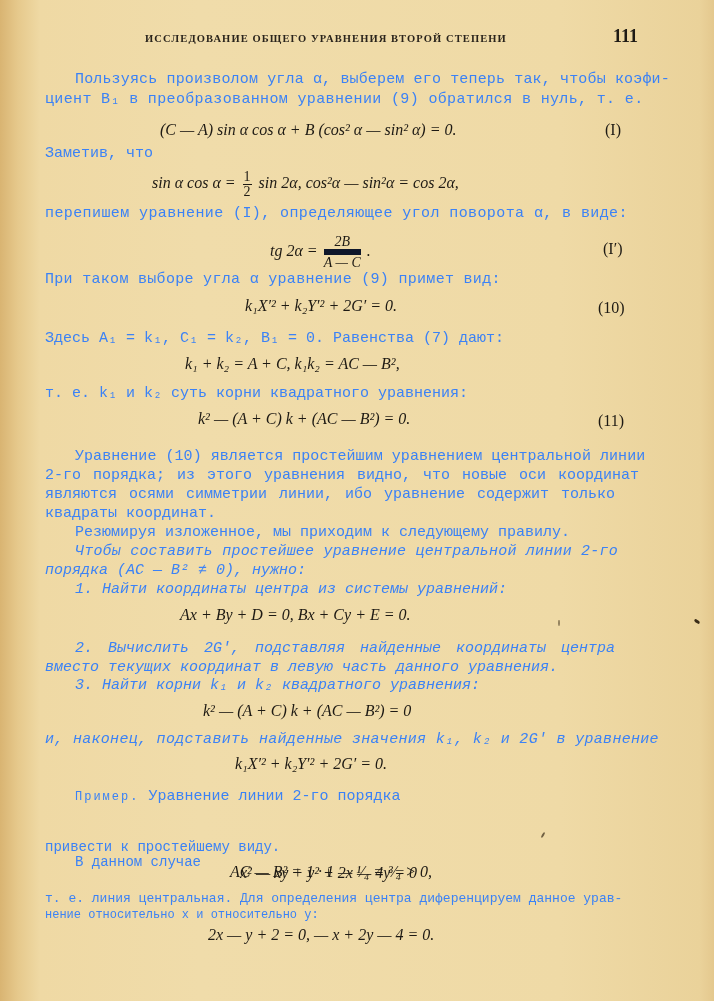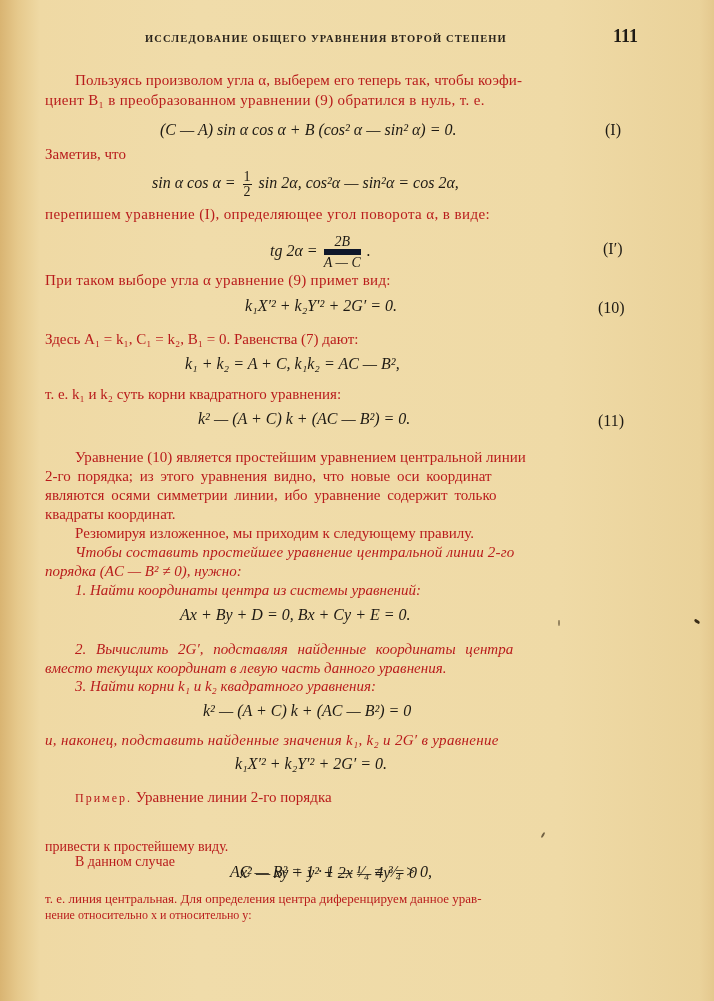--- a/index.html
+++ b/index.html
@@ -7,21 +7,21 @@
     width: 714px; height: 1001px; overflow: hidden;
     background: linear-gradient(90deg, #d9b472 0px, #e6c98c 18px, #efd9a4 40px, #f0dcaa 200px, #efdaa6 560px, #ead29a 700px, #e4c88e 714px);
     font-family: "Liberation Serif", serif;
     color: #1e1a14;
     position: relative;
   }
   .page { position: absolute; left: 0; top: 0; width: 714px; height: 1001px; }
   .line { position: absolute; white-space: nowrap; font-size: 15px; line-height: 18px; }
   .header { left: 145px; top: 30px; font-size: 10.5px; letter-spacing: 1.1px; font-weight: bold; color: #2a241c; }
   .pagenum { left: 613px; top: 27px; font-size: 18px; font-weight: bold; }
-  .text { font-family: Liberation Serif, serif; font-size: 15px; color: #b91c1c; }
+  .text { font-family: Liberation Mono, monospace; font-size: 15px; color: #3b82f6; }
   .italic { font-style: italic; }
   .math { font-family: "Liberation Serif", serif; font-style: italic; font-size: 16px; }
   .eqnum { font-family: "Liberation Serif", serif; font-size: 16px; }
   .spaced { letter-spacing: 2px; }
   .stain { position: absolute; background: #3a2c18; border-radius: 40%; }
 </style>
 </head>
 <body>
 
 <div class="page">
@@ -95,17 +95,18 @@
     <span>Уравнение линии 2-го порядка</span>
   </div>
   <div class="line math" style="left:240px; top:850px;margin-top:14px;">x² — xy + y² + 2x — 4y = 0</div>
 
   <div class="line text" style="left:45px; top:838px; font-size:14px;">привести к простейшему виду.</div>
   <div class="line text" style="left:75px; top:853px; font-size:14px;">В данном случае</div>
   <div class="line math" style="left:230px; top:863px;">AC — B² = 1 · 1 — ¹⁄₄ = ³⁄₄ &gt; 0,</div>
 
   <div class="line text" style="left:45px; top:890px; font-size:13px;">т. е. линия центральная. Для определения центра диференцируем данное урав-</div>
   <div class="line text" style="left:45px; top:906px; font-size:12px;">нение относительно x и относительно y:</div>
+  <div class="line math" style="left:208px; top:926px;">2x — y + 2 = 0,   — x + 2y — 4 = 0.</div>
 
   <div class="stain" style="left:694px; top:620px; width:6px; height:3px; transform:rotate(35deg);"></div>
   <div class="stain" style="left:558px; top:620px; width:2px; height:6px; opacity:0.5;"></div>
   <div class="stain" style="left:542px; top:832px; width:2px; height:6px; transform:rotate(30deg); opacity:0.7;"></div>
 </div>
 
 </body></html>

